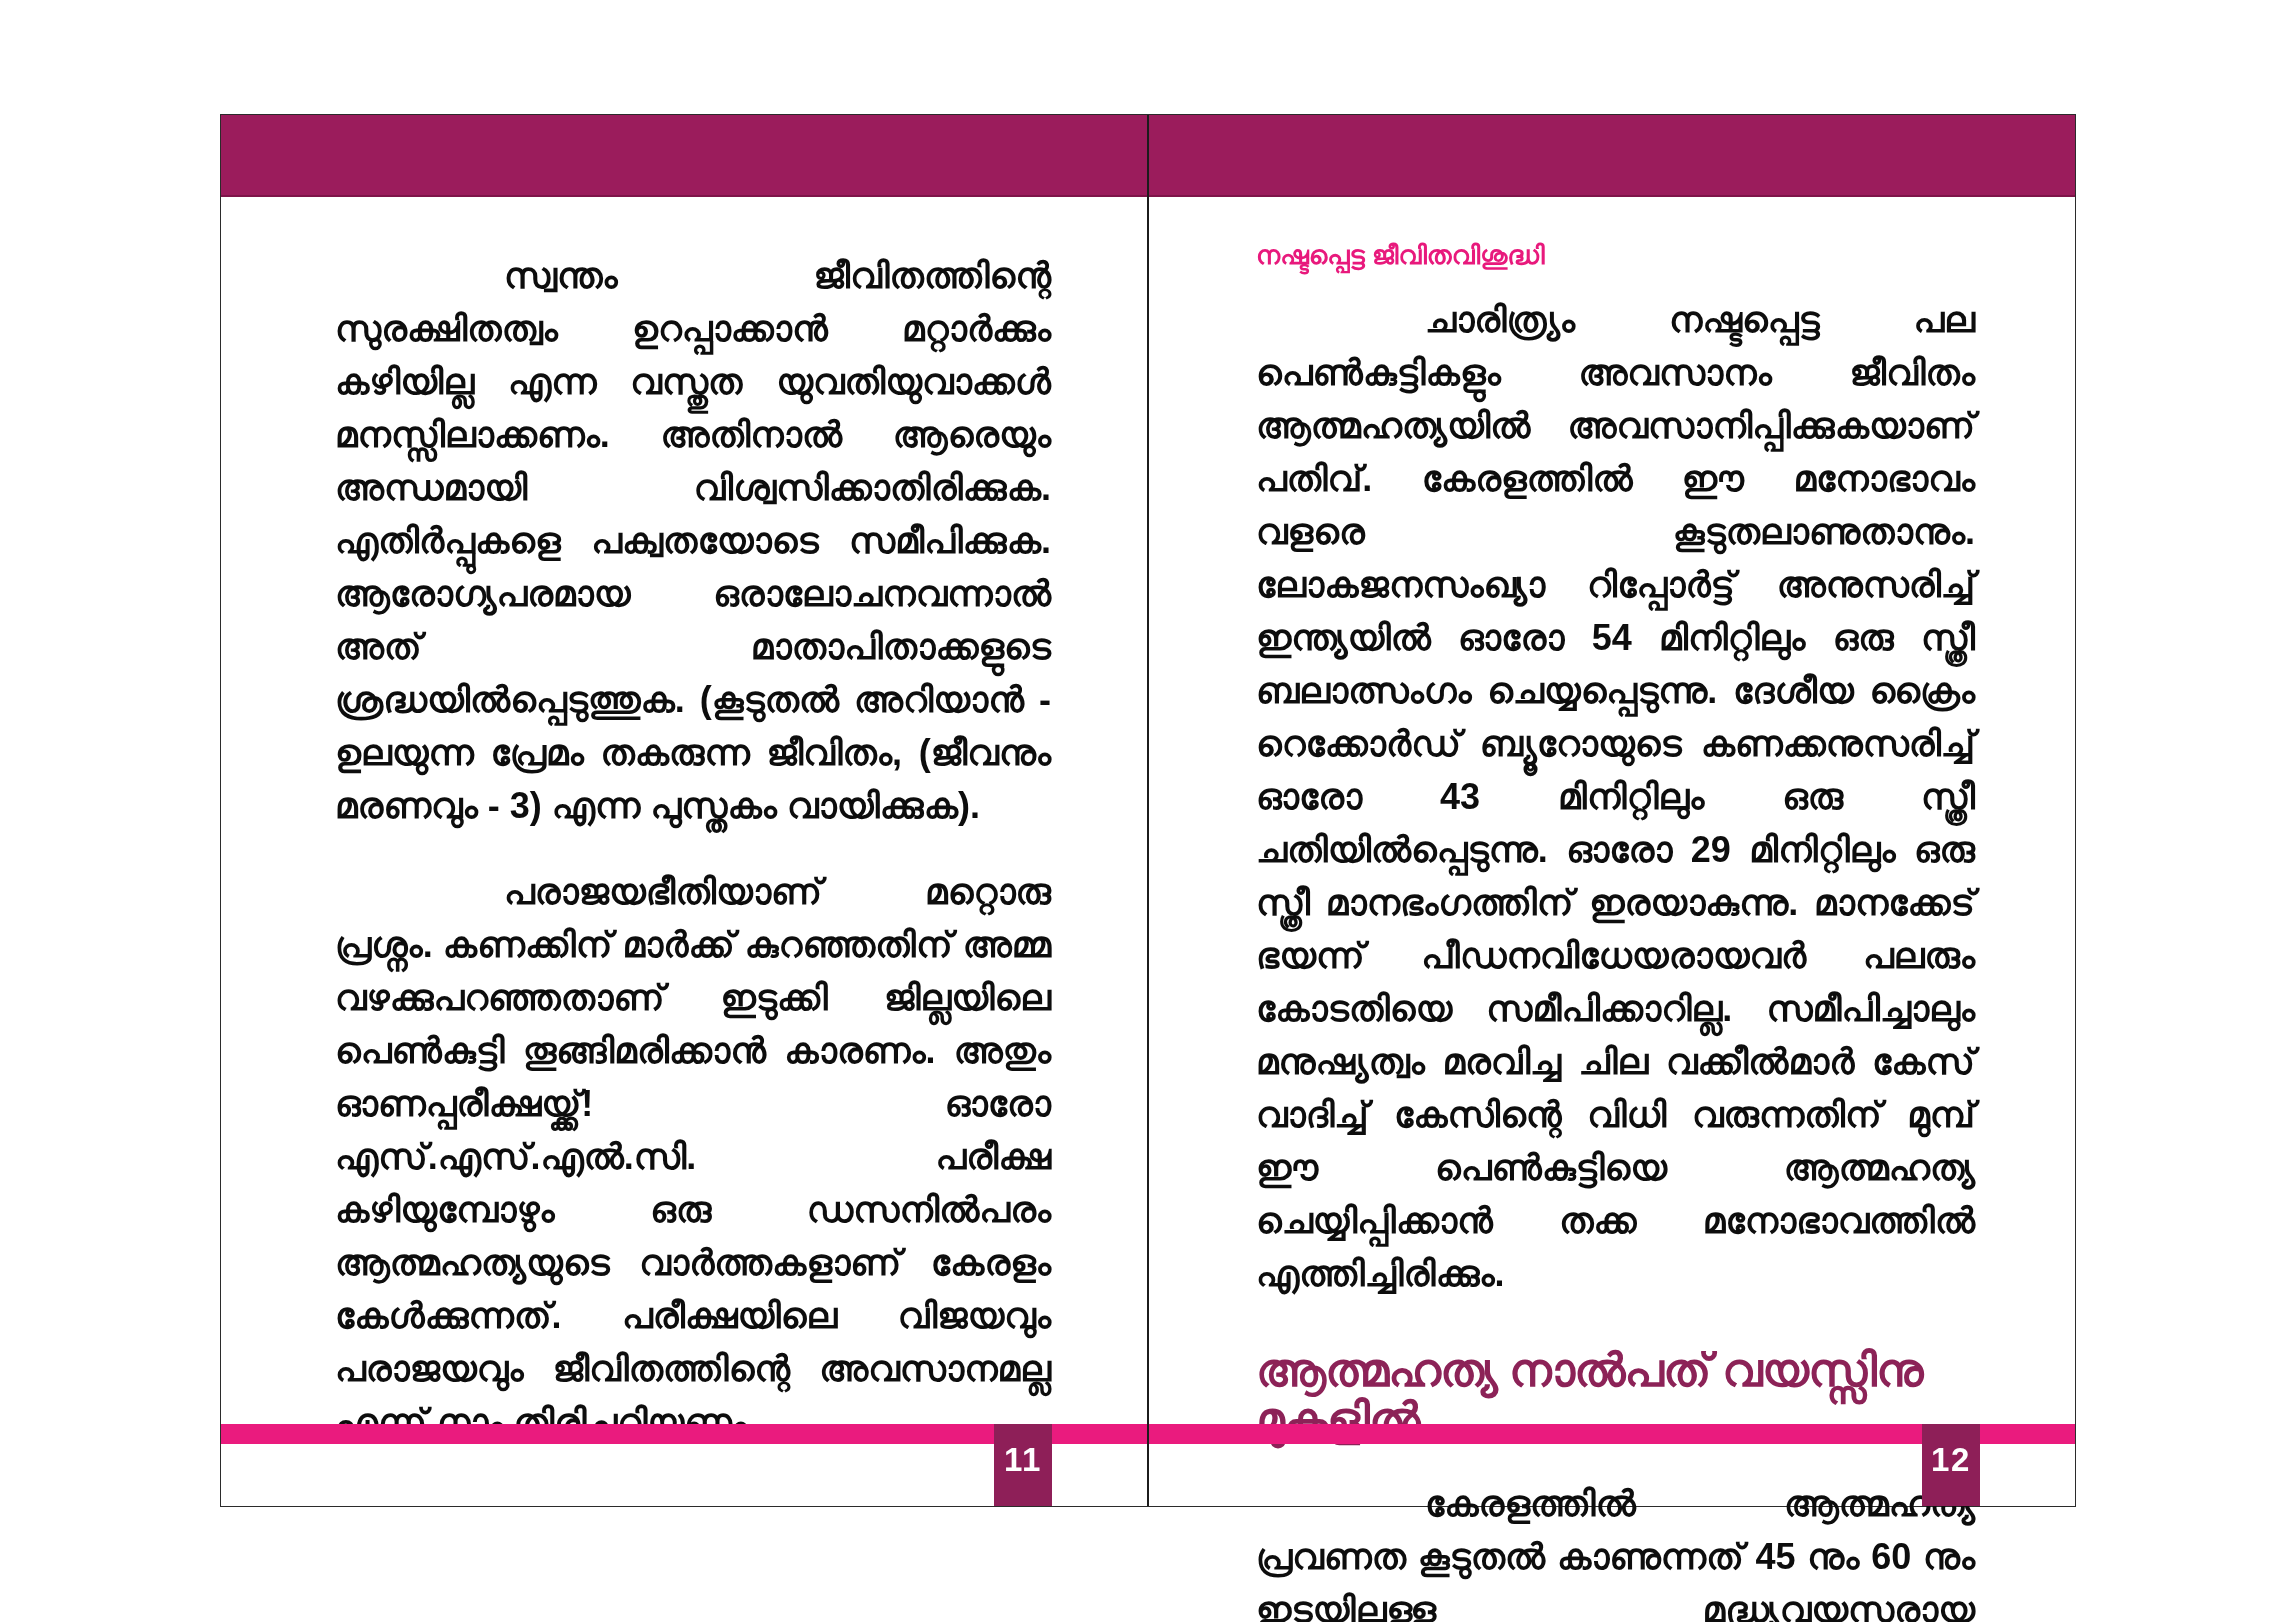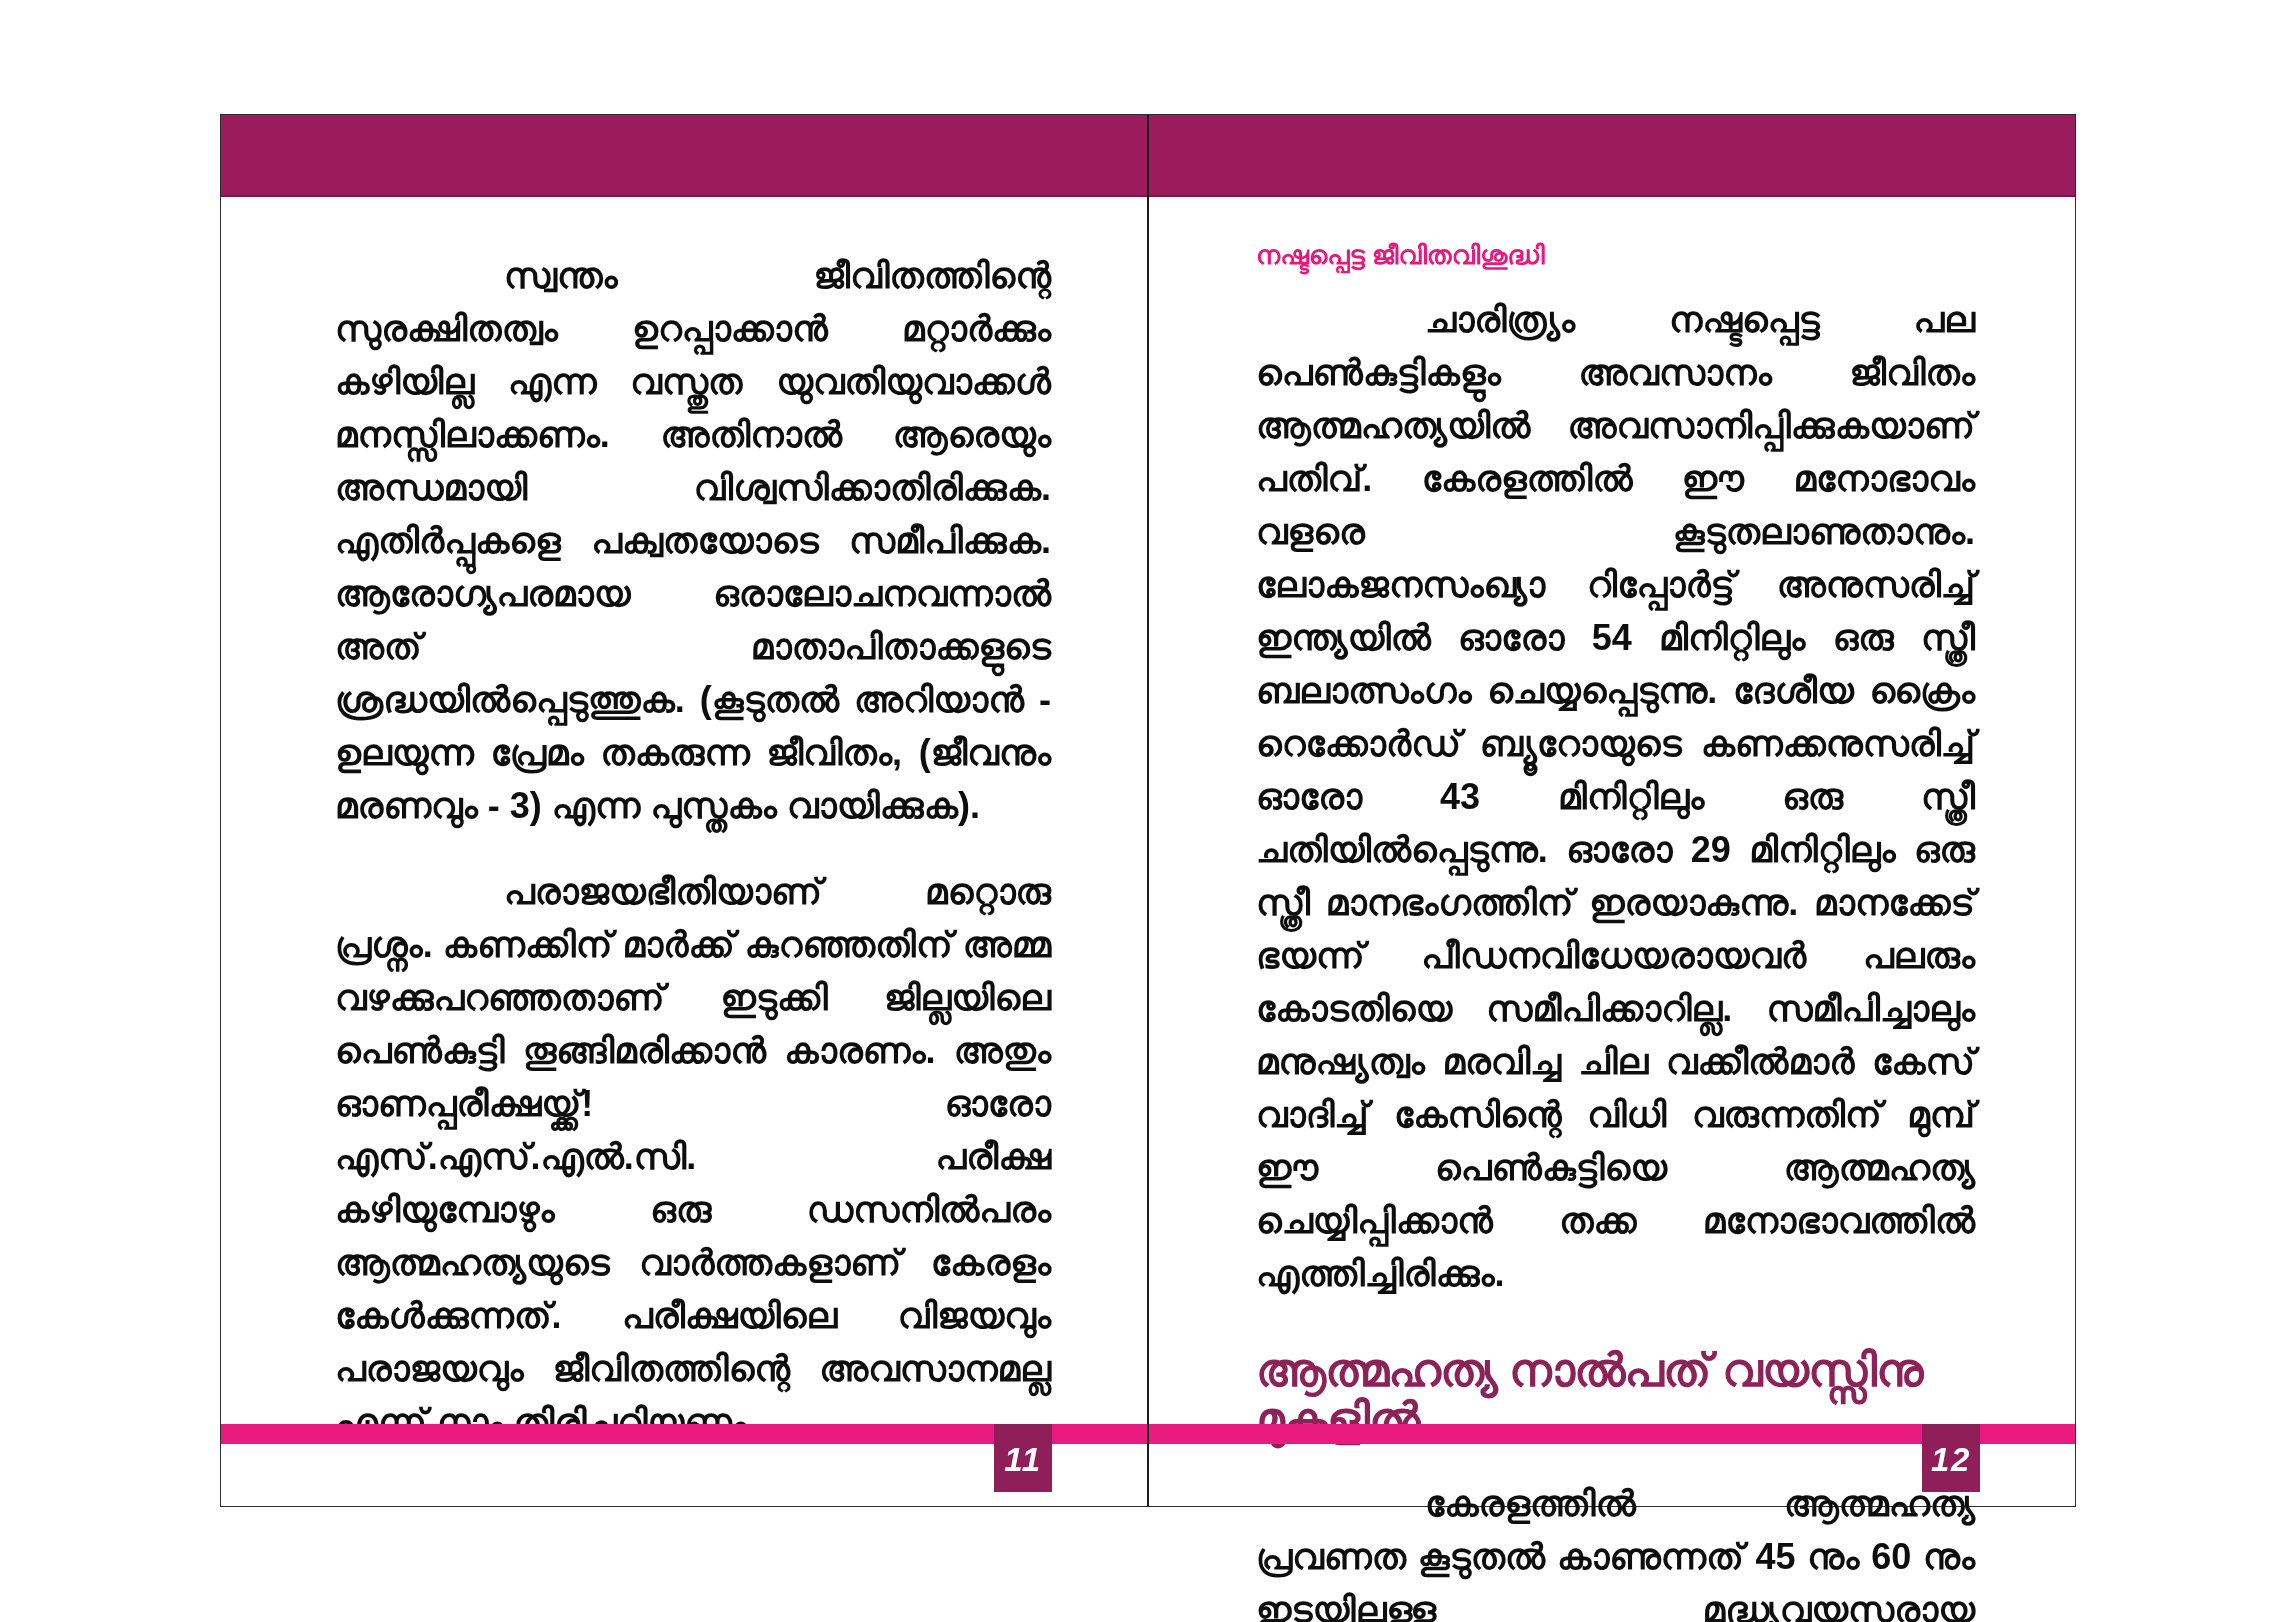--- a/index.html
+++ b/index.html
@@ -41,25 +41,24 @@
     position:absolute;
     left:0; top:1309px;
     width:100%; height:19.6px;
     background:#EA1B7E;
     z-index:2;
   }
 
   .pagenum-box {
     position:absolute;
     top:1309px;
-    width:58px; height:68px;
+    width:58px; height:82px;
     background:#8E1F58;
     z-index:3;
     text-align:center;
-    font-style:italic;
   }
   .pagenum-box .num {
     display:inline-block;
     margin-top:17.3px;
     color:#ffffff;
     font-size:33px;
     font-weight:bold;
     letter-spacing:1.6px;
     font-family:"Liberation Sans", sans-serif;
   }

